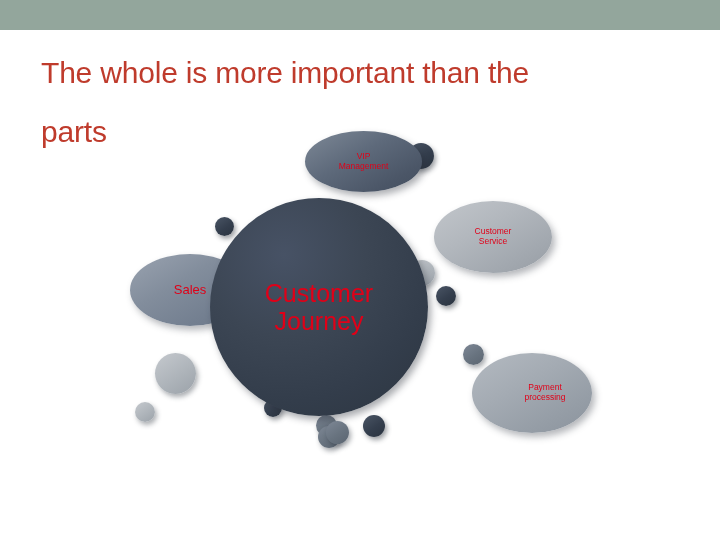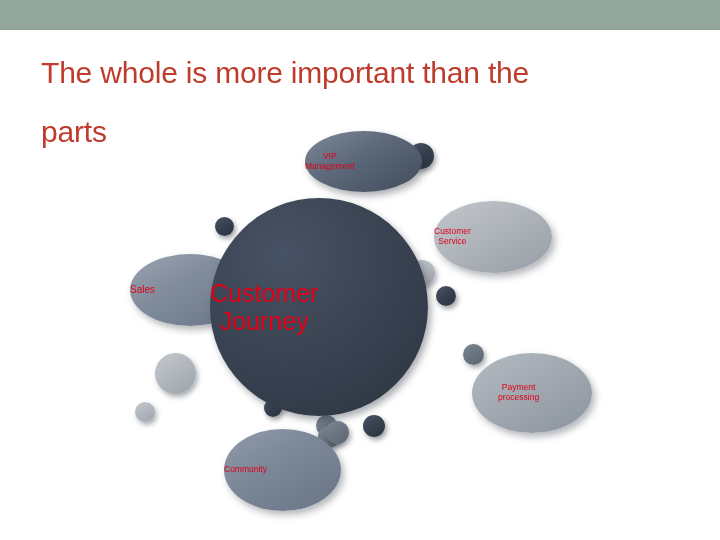--- a/index.html
+++ b/index.html
@@ -48,21 +48,21 @@
     position: absolute;
     left: 0;
     top: 110px;
     width: 720px;
     height: 430px;
   }
   .node {
     position: absolute;
     display: flex;
     align-items: center;
-    justify-content: flex-start;
+    justify-content: center;
     text-align: center;
     border-radius: 50%;
     box-sizing: border-box;
   }
   .node-label {
     color: #e00018;
     font-family: "Liberation Sans", sans-serif;
     line-height: 1.12;
     white-space: pre-line;
     pointer-events: none;
@@ -102,21 +102,21 @@
   #node-service .node-label { font-size: 8.5px; }
 
   #node-sales {
     left: 130px;
     top: 144px;
     width: 120px;
     height: 72px;
     background: linear-gradient(150deg, #9aa3b0 0%, #828d9c 40%, #737f90 75%, #6b7688 100%);
     box-shadow: 3px 4px 7px rgba(40,46,56,0.35);
   }
-  #node-sales .node-label { font-size: 10px; }
+  #node-sales .node-label { font-size: 13px; }
 
   #node-payment {
     left: 472px;
     top: 243px;
     width: 120px;
     height: 80px;
     background: linear-gradient(150deg, #b4bac1 0%, #a4abb3 40%, #959da6 75%, #8b939d 100%);
     box-shadow: 3px 4px 7px rgba(40,46,56,0.35);
   }
   #node-payment .node-label { font-size: 8.5px; margin-left: 26px; }
@@ -195,20 +195,17 @@
     <div class="node" id="node-service">
       <span class="node-label">Customer
 Service</span>
     </div>
 
     <div class="node" id="node-payment">
       <span class="node-label">Payment
 processing</span>
     </div>
 
-    <div class="node" id="node-community">
-      <span class="node-label">Community</span>
-    </div>
 
     <div class="deco mid" style="left:326px; top:311px; width:23px; height:23px;"></div>
 
   </div>
 </div>
 
 </body></html>

